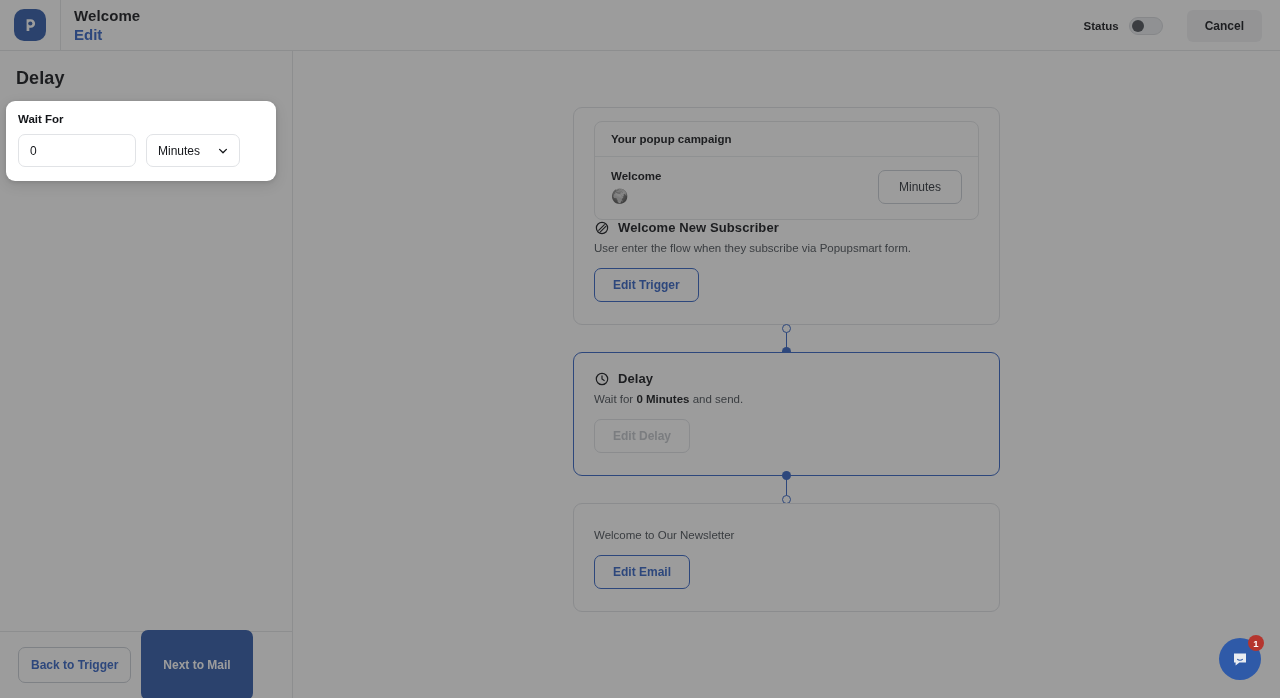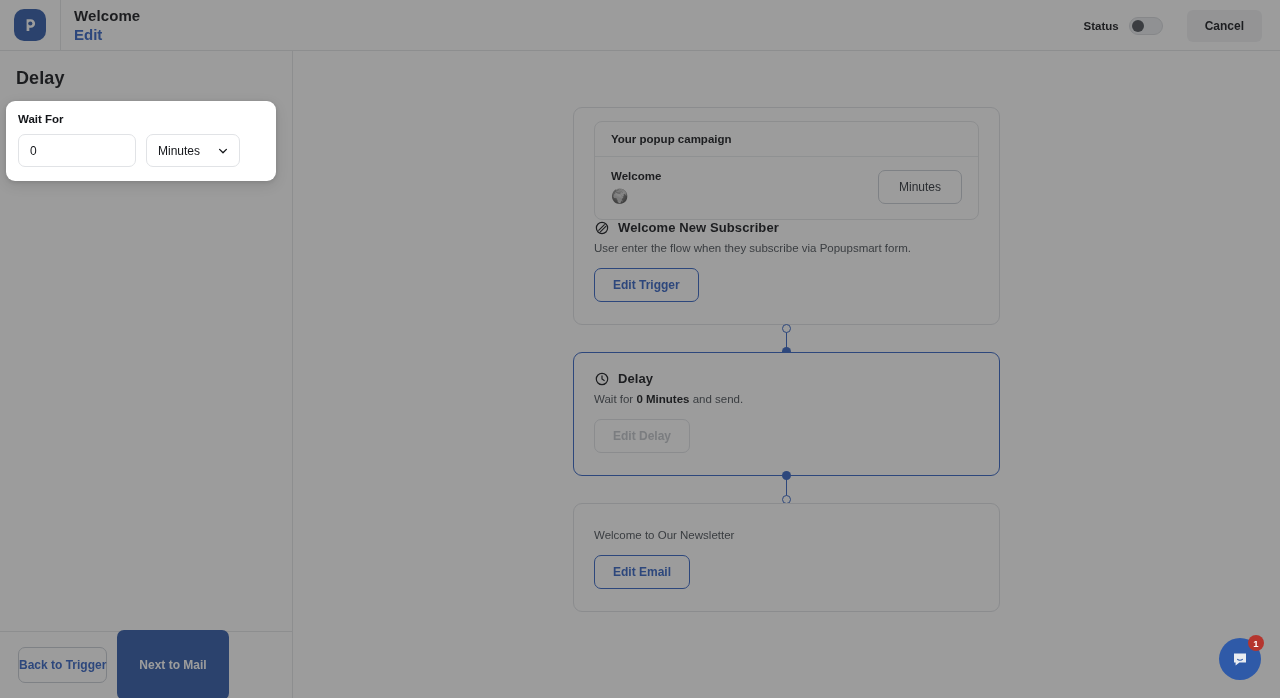--- a/index.html
+++ b/index.html
@@ -221,21 +221,21 @@
     border-top: 1px solid #e3e5e8;
     display: flex;
     align-items: center;
     gap: 10px;
     padding: 0 18px;
   }
   .btn-outline {
     border: 1px solid #c8cdd4;
     background: #fff;
     border-radius: 7px;
-    padding: 10px 0;
+    padding: 10px 12px;
     font-size: 12px;
     font-weight: bold;
     color: #3363c4;
     font-family: inherit;
     cursor: pointer;
   }
   .btn-primary {
     border: none;
     background: #2f5aa8;
     border-radius: 7px;

